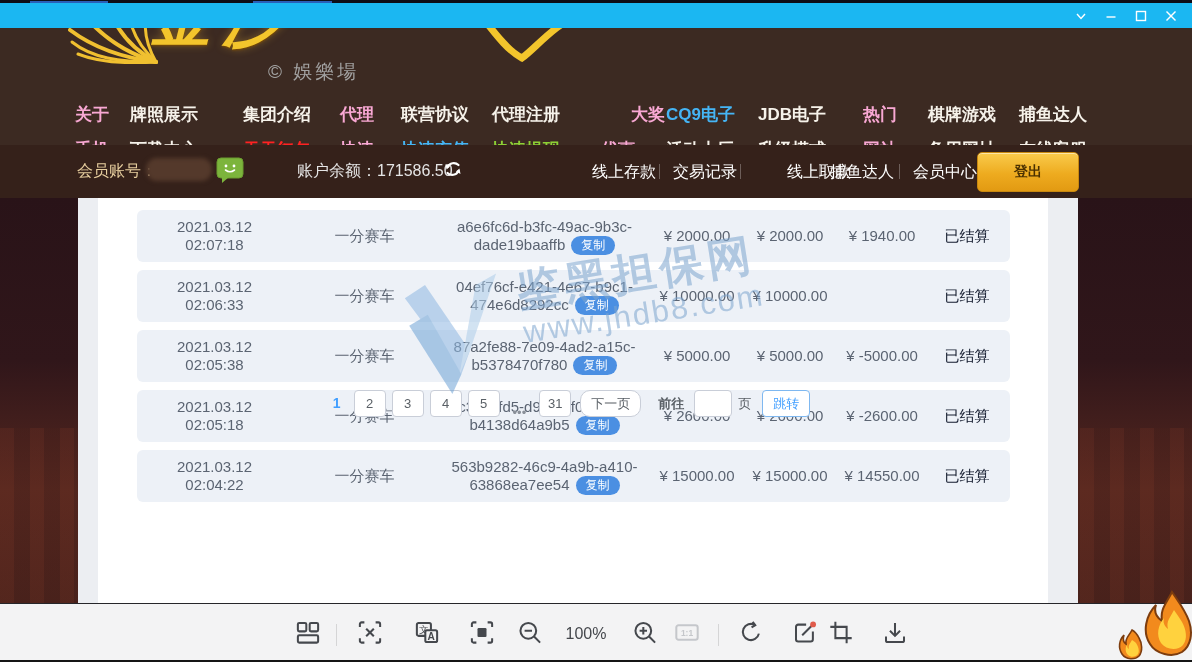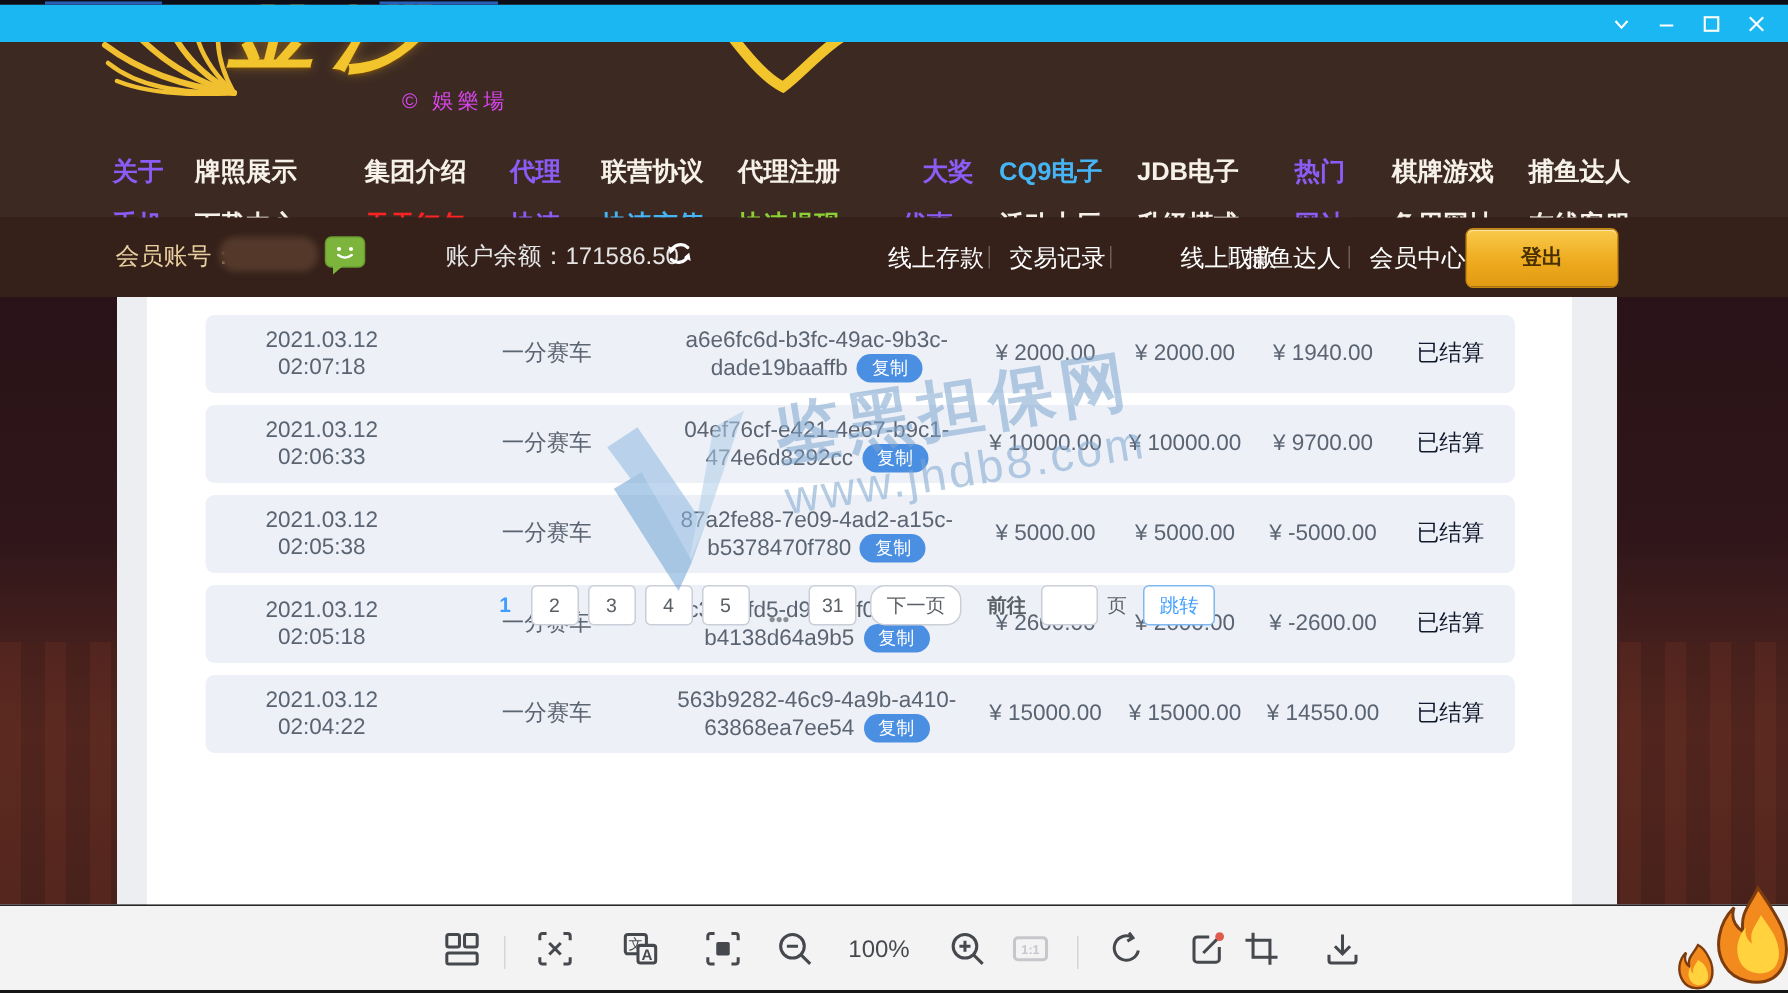--- a/index.html
+++ b/index.html
@@ -11,28 +11,28 @@
   .topstrip .frag{position:absolute;top:1px;height:2px;background:#2f6fd6;opacity:.85;}
   .titlebar{position:absolute;left:0;top:3px;width:1192px;height:25px;background:#1bb7f2;z-index:10;}
   .win-controls{position:absolute;right:6px;top:0;height:25px;display:flex;align-items:center;}
   .win-btn{width:30px;height:25px;display:flex;align-items:center;justify-content:center;cursor:default;}
 
   
   .site-dark{position:absolute;left:0;top:28px;width:1192px;height:117px;background:#3c2a22;z-index:1;}
   .logo-script{position:absolute;left:148px;top:-26px;z-index:2;
      font-family:"DejaVu Serif",serif;font-style:italic;font-weight:700;font-size:64px;
      color:#f3c52c;letter-spacing:10px;text-shadow:0 1px 2px #7a4a00,0 0 8px rgba(255,200,60,.35);}
-  .logo-copy{position:absolute;left:268px;top:59px;z-index:2;font-size:14px;color:#d946ef;letter-spacing:3px;}
+  .logo-copy{position:absolute;left:268px;top:59px;z-index:2;font-size:19px;color:#a3a3a3;letter-spacing:3px;}
   .sunburst{position:absolute;left:64px;top:28px;z-index:2;}
   .swoosh{position:absolute;left:476px;top:20px;z-index:2;}
 
   
   .nav-cell{position:absolute;font-size:17px;font-weight:700;color:#f6f2ea;cursor:pointer;white-space:nowrap;z-index:2;}
   .r1{top:103px;} .r2{top:138px;}
-  .c-y{color:#8b5cf6;} .c-r{color:#ff2222;} .c-c{color:#45b5f5;} .c-g{color:#8dd035;}
+  .c-y{color:#f9a8d4;} .c-r{color:#ff2222;} .c-c{color:#45b5f5;} .c-g{color:#8dd035;}
 
   
   .member-bar{position:absolute;left:0;top:145px;width:1192px;height:53px;background:#35211a;z-index:2;}
   .acct-label{position:absolute;left:77px;top:16px;font-size:16px;color:#e8cf9f;}
   .acct-blur{position:absolute;left:146px;top:13px;width:66px;height:23px;background:#54392b;border-radius:11px;filter:blur(2px);}
   .chat-icon{position:absolute;left:216px;top:12px;cursor:pointer;}
   .bal{position:absolute;left:297px;top:16px;font-size:16px;color:#e5e5e5;}
   .refresh-icon{position:absolute;left:443px;top:14px;cursor:pointer;}
   .mlink{position:absolute;top:17px;font-size:16px;color:#fff;cursor:pointer;white-space:nowrap;}
   .msep{position:absolute;top:19px;width:1px;height:15px;background:rgba(255,255,255,.28);}
@@ -145,21 +145,21 @@
     <path d="M4 -6 C22 18 34 32 46 38 C60 28 78 4 108 -8" fill="none" stroke="#f3c52c" stroke-width="7" stroke-linecap="round"></path>
   </svg>
   <div class="logo-copy">© 娛樂場</div>
 
   <span class="nav-cell r1 c-y" style="left:75px">关于</span>
   <span class="nav-cell r1" style="left:130px">牌照展示</span>
   <span class="nav-cell r1" style="left:243px">集团介绍</span>
   <span class="nav-cell r1 c-y" style="left:340px">代理</span>
   <span class="nav-cell r1" style="left:401px">联营协议</span>
   <span class="nav-cell r1" style="left:492px">代理注册</span>
-  <span class="nav-cell r1 c-y" style="left:615px">大奖</span>
+  <span class="nav-cell r1 c-y" style="left:631px">大奖</span>
   <span class="nav-cell r1 c-c" style="left:666px">CQ9电子</span>
   <span class="nav-cell r1" style="left:758px">JDB电子</span>
   <span class="nav-cell r1 c-y" style="left:863px">热门</span>
   <span class="nav-cell r1" style="left:928px">棋牌游戏</span>
   <span class="nav-cell r1" style="left:1019px">捕鱼达人</span>
 
   <span class="nav-cell r2 c-y" style="left:75px">手机</span>
   <span class="nav-cell r2" style="left:130px">下载中心</span>
   <span class="nav-cell r2 c-r" style="left:243px">天天红包</span>
   <span class="nav-cell r2 c-y" style="left:340px">快速</span>
@@ -215,21 +215,20 @@
     <div class="tcol c-valid">¥ 2000.00</div>
     <div class="tcol c-pay">¥ 1940.00</div>
     <div class="tcol c-status">已结算</div>
   </div>
   <div class="trow" style="top:270px">
     <div class="tcol c-date"><span>2021.03.12</span><br><span>02:06:33</span></div>
     <div class="tcol c-game">一分赛车</div>
     <div class="tcol c-order"><span>04ef76cf-e421-4e67-b9c1-</span><br><span>474e6d8292cc</span><span class="copy-pill">复制</span></div>
     <div class="tcol c-bet">¥ 10000.00</div>
     <div class="tcol c-valid">¥ 10000.00</div>
-    <div class="tcol c-pay">¥ 9700.00</div>
     <div class="tcol c-status">已结算</div>
   </div>
   <div class="trow" style="top:330px">
     <div class="tcol c-date"><span>2021.03.12</span><br><span>02:05:38</span></div>
     <div class="tcol c-game">一分赛车</div>
     <div class="tcol c-order"><span>87a2fe88-7e09-4ad2-a15c-</span><br><span>b5378470f780</span><span class="copy-pill">复制</span></div>
     <div class="tcol c-bet">¥ 5000.00</div>
     <div class="tcol c-valid">¥ 5000.00</div>
     <div class="tcol c-pay">¥ -5000.00</div>
     <div class="tcol c-status">已结算</div>

